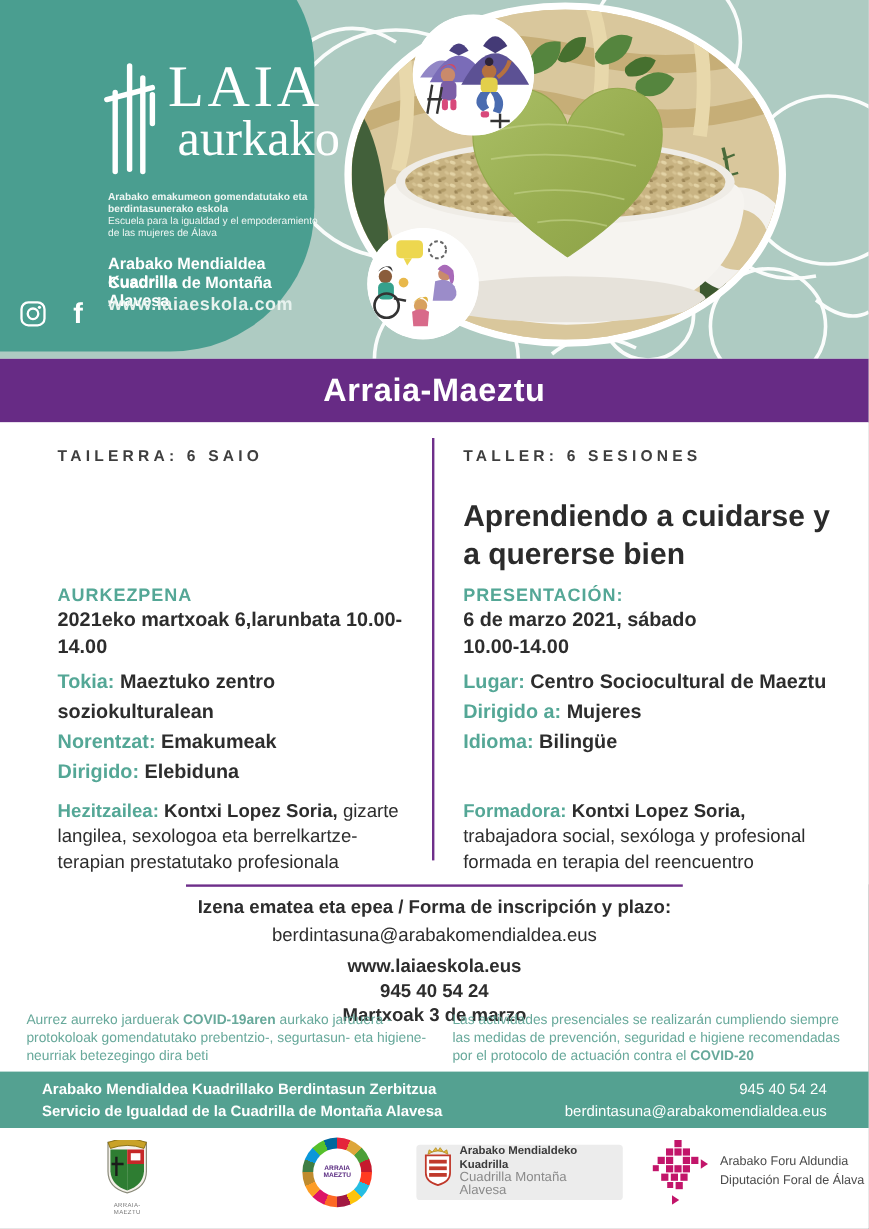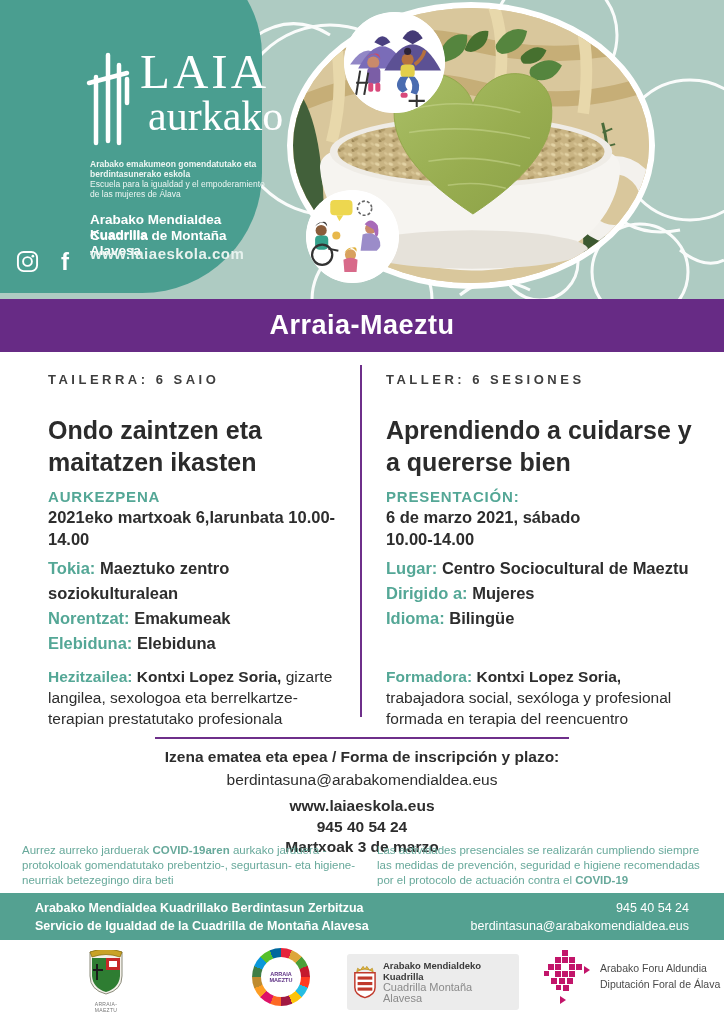--- a/index.html
+++ b/index.html
@@ -85,22 +85,22 @@
   .logo-arms{position:absolute;left:84px;top:10px;width:44px;text-align:center;}
   .arms-caption{font-size:5px;color:#777;margin-top:1px;letter-spacing:.3px;}
   .logo-sdg{position:absolute;left:252px;top:8px;width:58px;height:58px;border-radius:50%;
             background:conic-gradient(#e5243b 0 22deg,#dda63a 22deg 45deg,#4c9f38 45deg 67deg,#c5192d 67deg 90deg,
             #ff3a21 90deg 112deg,#26bde2 112deg 135deg,#fcc30b 135deg 157deg,#a21942 157deg 180deg,
             #fd6925 180deg 202deg,#dd1367 202deg 225deg,#fd9d24 225deg 247deg,#bf8b2e 247deg 270deg,
             #3f7e44 270deg 292deg,#0a97d9 292deg 315deg,#56c02b 315deg 337deg,#00689d 337deg 360deg);}
   .sdg-inner{position:absolute;left:9px;top:9px;width:40px;height:40px;border-radius:50%;background:#ffffff;
              display:flex;flex-direction:column;align-items:center;justify-content:center;
              font-size:5.5px;font-weight:800;color:#5b2d82;line-height:6px;}
-  .logo-kuad{position:absolute;left:347px;top:14px;width:172px;height:56px;background:#ececec;border-radius:3px;
-             display:flex;align-items:center;gap:6px;padding:0 6px;box-sizing:border-box;}
+  .logo-kuad{position:absolute;left:347px;top:14px;width:172px;height:46px;background:#ececec;border-radius:3px;
+             display:flex;gap:6px;padding:0 6px;box-sizing:border-box;}
   .kuad-text .l1{font-size:9.5px;font-weight:700;color:#3a3a3a;line-height:11px;}
   .kuad-text .l2{font-size:11px;font-weight:400;color:#8a8a8a;line-height:11px;}
   .logo-dip{position:absolute;left:542px;top:8px;display:flex;align-items:center;gap:8px;}
   .dip-text{font-size:10.5px;color:#4a4a4a;line-height:16px;position:relative;padding-left:2px;}
 </style>
 </head>
 <body>
 
 <div class="poster">
 
@@ -270,27 +270,26 @@
 
   <div class="banner">
     <span class="banner-title">Arraia-Maeztu</span>
   </div>
 
   <div class="main">
     <div class="divider-v"></div>
 
     <section class="col col-eu">
       <div class="ws-label">TAILERRA: 6 SAIO</div>
-      <h2 class="ws-title">Ondo zaintzen eta maitatzen ikasten</h2>
       <div class="ws-pres">AURKEZPENA</div>
       <div class="ws-date">2021eko martxoak 6,larunbata 10.00-14.00</div>
       <div class="ws-details">
         <div><span class="dt-label">Tokia:</span> <span class="dt-value">Maeztuko zentro soziokulturalean</span></div>
         <div><span class="dt-label">Norentzat:</span> <span class="dt-value">Emakumeak</span></div>
-        <div><span class="dt-label">Elebiduna:</span> <span class="dt-value">Elebiduna</span></div>
+        <div><span class="dt-label">Dirigido:</span> <span class="dt-value">Elebiduna</span></div>
       </div>
       <p class="ws-trainer">
         <span class="tr-label">Hezitzailea:</span>
         <span class="tr-name">Kontxi Lopez Soria,</span>
         <span class="tr-desc">gizarte langilea, sexologoa eta berrelkartze-terapian prestatutako profesionala</span>
       </p>
     </section>
 
     <section class="col col-es">
       <div class="ws-label">TALLER: 6 SESIONES</div>
@@ -317,21 +316,21 @@
     <div class="hr-purple"></div>
     <p class="ins-heading">Izena ematea eta epea / Forma de inscripción y plazo:</p>
     <p class="ins-email">berdintasuna@arabakomendialdea.eus</p>
     <p class="ins-site">www.laiaeskola.eus</p>
     <p class="ins-phone">945 40 54 24</p>
     <p class="ins-deadline">Martxoak 3 de marzo</p>
   </div>
 
   <div class="covid">
     <p class="covid-eu" style="margin:0"><span>Aurrez aurreko jarduerak </span><b>COVID-19aren</b><span> aurkako jarduera - protokoloak gomendatutako prebentzio-, segurtasun- eta higiene-neurriak betezegingo dira beti</span></p>
-    <p class="covid-es" style="margin:0"><span>Las actividades presenciales se realizarán cumpliendo siempre las medidas de prevención, seguridad e higiene recomendadas por el protocolo de actuación contra el </span><b>COVID-19</b></p>
+    <p class="covid-es" style="margin:0"><span>Las actividades presenciales se realizarán cumpliendo siempre las medidas de prevención, seguridad e higiene recomendadas por el protocolo de actuación contra el </span><b>COVID-20</b></p>
   </div>
 
   <div class="tealbar">
     <div class="left">
       <div>Arabako Mendialdea Kuadrillako Berdintasun Zerbitzua</div>
       <div>Servicio de Igualdad de la Cuadrilla de Montaña Alavesa</div>
     </div>
     <div class="right">
       <div>945 40 54 24</div>
       <div>berdintasuna@arabakomendialdea.eus</div>

